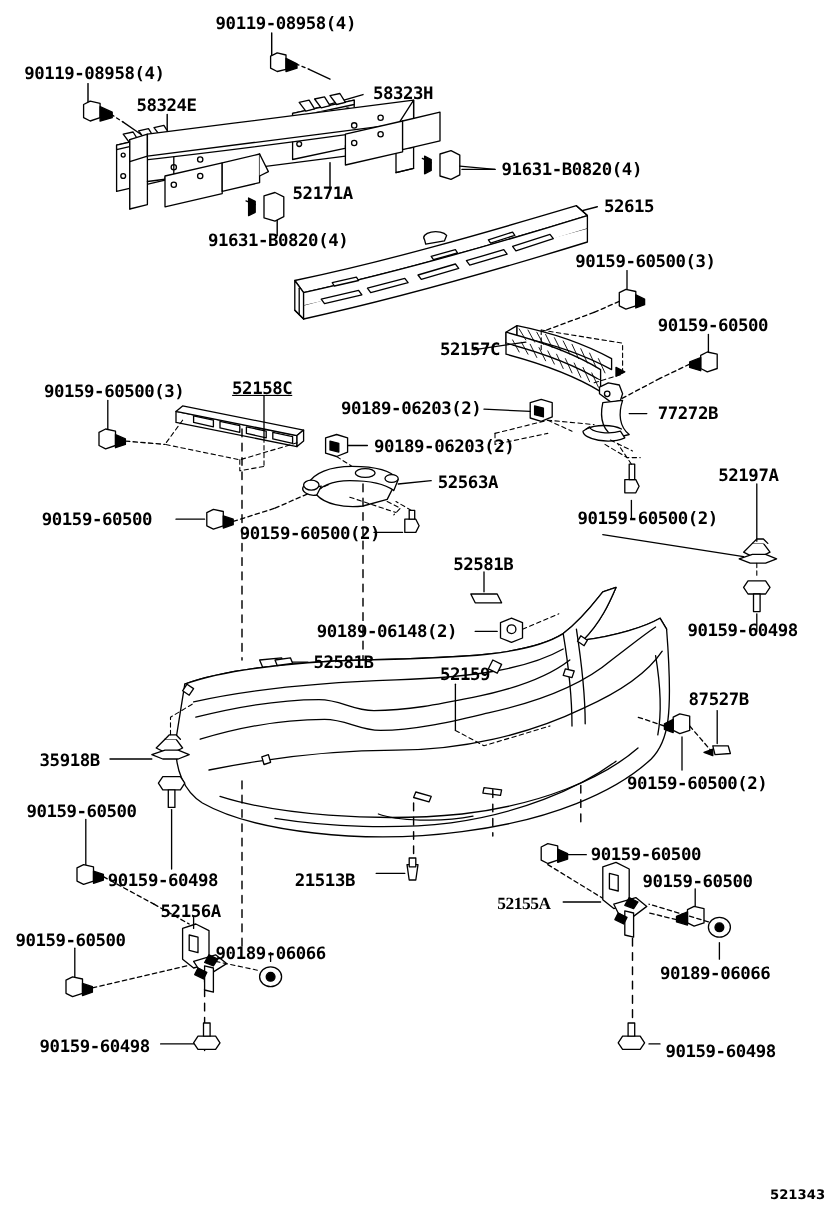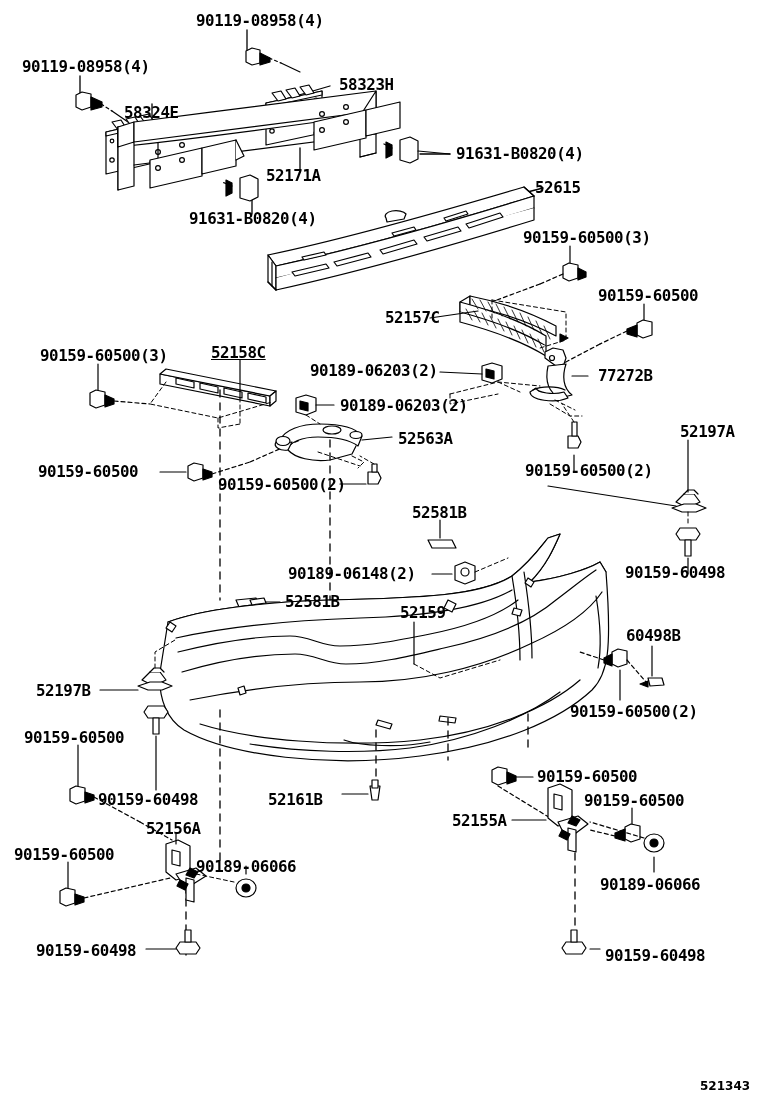--- a/index.html
+++ b/index.html
@@ -539,54 +539,54 @@
         <path d="M571 930 l0 12 l6 0 l0 -12 z" fill="#fff"></path>
         <line x1="590" y1="949" x2="600" y2="949"></line>
       </g>
 
     </g>
   </svg>
 
   <div id="labels">
       <div class="lbl" style="left: 196px; top: 14px;">90119-08958(4)</div>
       <div class="lbl" style="left: 22px; top: 60px;">90119-08958(4)</div>
-      <div class="lbl" style="left: 124px; top: 106px;">58324E</div>
+      <div class="lbl" style="left: 124px; top: 89px;">58324E</div>
       <div class="lbl" style="left: 339px; top: 78px; text-align: right;">58323H</div>
       <div class="lbl" style="left: 266px; top: 169px;">52171A</div>
       <div class="lbl" style="left: 456px; top: 147px;">91631-B0820(4)</div>
       <div class="lbl" style="left: 189px; top: 212px;">91631-B0820(4)</div>
-      <div class="lbl" style="left: 535px; top: 181px;">52615</div>
+      <div class="lbl" style="left: 549px; top: 181px;">52615</div>
       <div class="lbl" style="left: 523px; top: 231px;">90159-60500(3)</div>
       <div class="lbl" style="left: 598px; top: 289px;">90159-60500</div>
-      <div class="lbl" style="left: 385px; top: 311px;">52157C</div>
+      <div class="lbl" style="left: 400px; top: 311px;">52157C</div>
       <div class="lbl" style="left: 40px; top: 349px;">90159-60500(3)</div>
       <div class="lbl" style="left: 211px; top: 346px; text-decoration: underline;">52158C</div>
       <div class="lbl" style="left: 310px; top: 364px;">90189-06203(2)</div>
       <div class="lbl" style="left: 598px; top: 369px;">77272B</div>
       <div class="lbl" style="left: 340px; top: 399px;">90189-06203(2)</div>
       <div class="lbl" style="left: 398px; top: 432px;">52563A</div>
-      <div class="lbl" style="left: 653px; top: 425px; margin-left: 27px;">52197A</div>
+      <div class="lbl" style="left: 653px; top: 425px;">52197A</div>
       <div class="lbl" style="left: 38px; top: 465px;">90159-60500</div>
       <div class="lbl" style="left: 218px; top: 478px;">90159-60500(2)</div>
       <div class="lbl" style="left: 525px; top: 464px;">90159-60500(2)</div>
       <div class="lbl" style="left: 412px; top: 506px;">52581B</div>
       <div class="lbl" style="left: 625px; top: 566px;">90159-60498</div>
       <div class="lbl" style="left: 288px; top: 567px;">90189-06148(2)</div>
       <div class="lbl" style="left: 285px; top: 595px;">52581B</div>
       <div class="lbl" style="left: 400px; top: 606px;">52159</div>
-      <div class="lbl" style="left: 626px; top: 629px;">60498B</div>
-      <div class="lbl" style="left: 36px; top: 684px;">52197B</div>
+      <div class="lbl" style="left: 626px; top: 629px;">87527B</div>
+      <div class="lbl" style="left: 36px; top: 684px;">35918B</div>
       <div class="lbl" style="left: 570px; top: 705px;">90159-60500(2)</div>
       <div class="lbl" style="left: 24px; top: 731px;">90159-60500</div>
       <div class="lbl" style="left: 537px; top: 770px;">90159-60500</div>
-      <div class="lbl" style="left: 268px; top: 793px;">52161B</div>
+      <div class="lbl" style="left: 268px; top: 793px;">21513B</div>
       <div class="lbl" style="left: 98px; top: 793px;">90159-60498</div>
       <div class="lbl" style="left: 584px; top: 794px;">90159-60500</div>
       <div class="lbl" style="left: 146px; top: 822px;">52156A</div>
-      <div class="lbl" style="left: 452px; top: 814px;">52155A</div>
+      <div class="lbl" style="left: 452px; top: 814px; font-family: Liberation Serif, serif;">52155A</div>
       <div class="lbl" style="left: 196px; top: 860px;">90189-06066</div>
       <div class="lbl" style="left: 14px; top: 848px;">90159-60500</div>
       <div class="lbl" style="left: 600px; top: 878px;">90189-06066</div>
       <div class="lbl" style="left: 605px; top: 949px;">90159-60498</div>
       <div class="lbl" style="left: 36px; top: 944px;">90159-60498</div>
     </div>
 
   <div class="figid" style="left:700px;top:1079px;">521343</div>
 
 </div>

